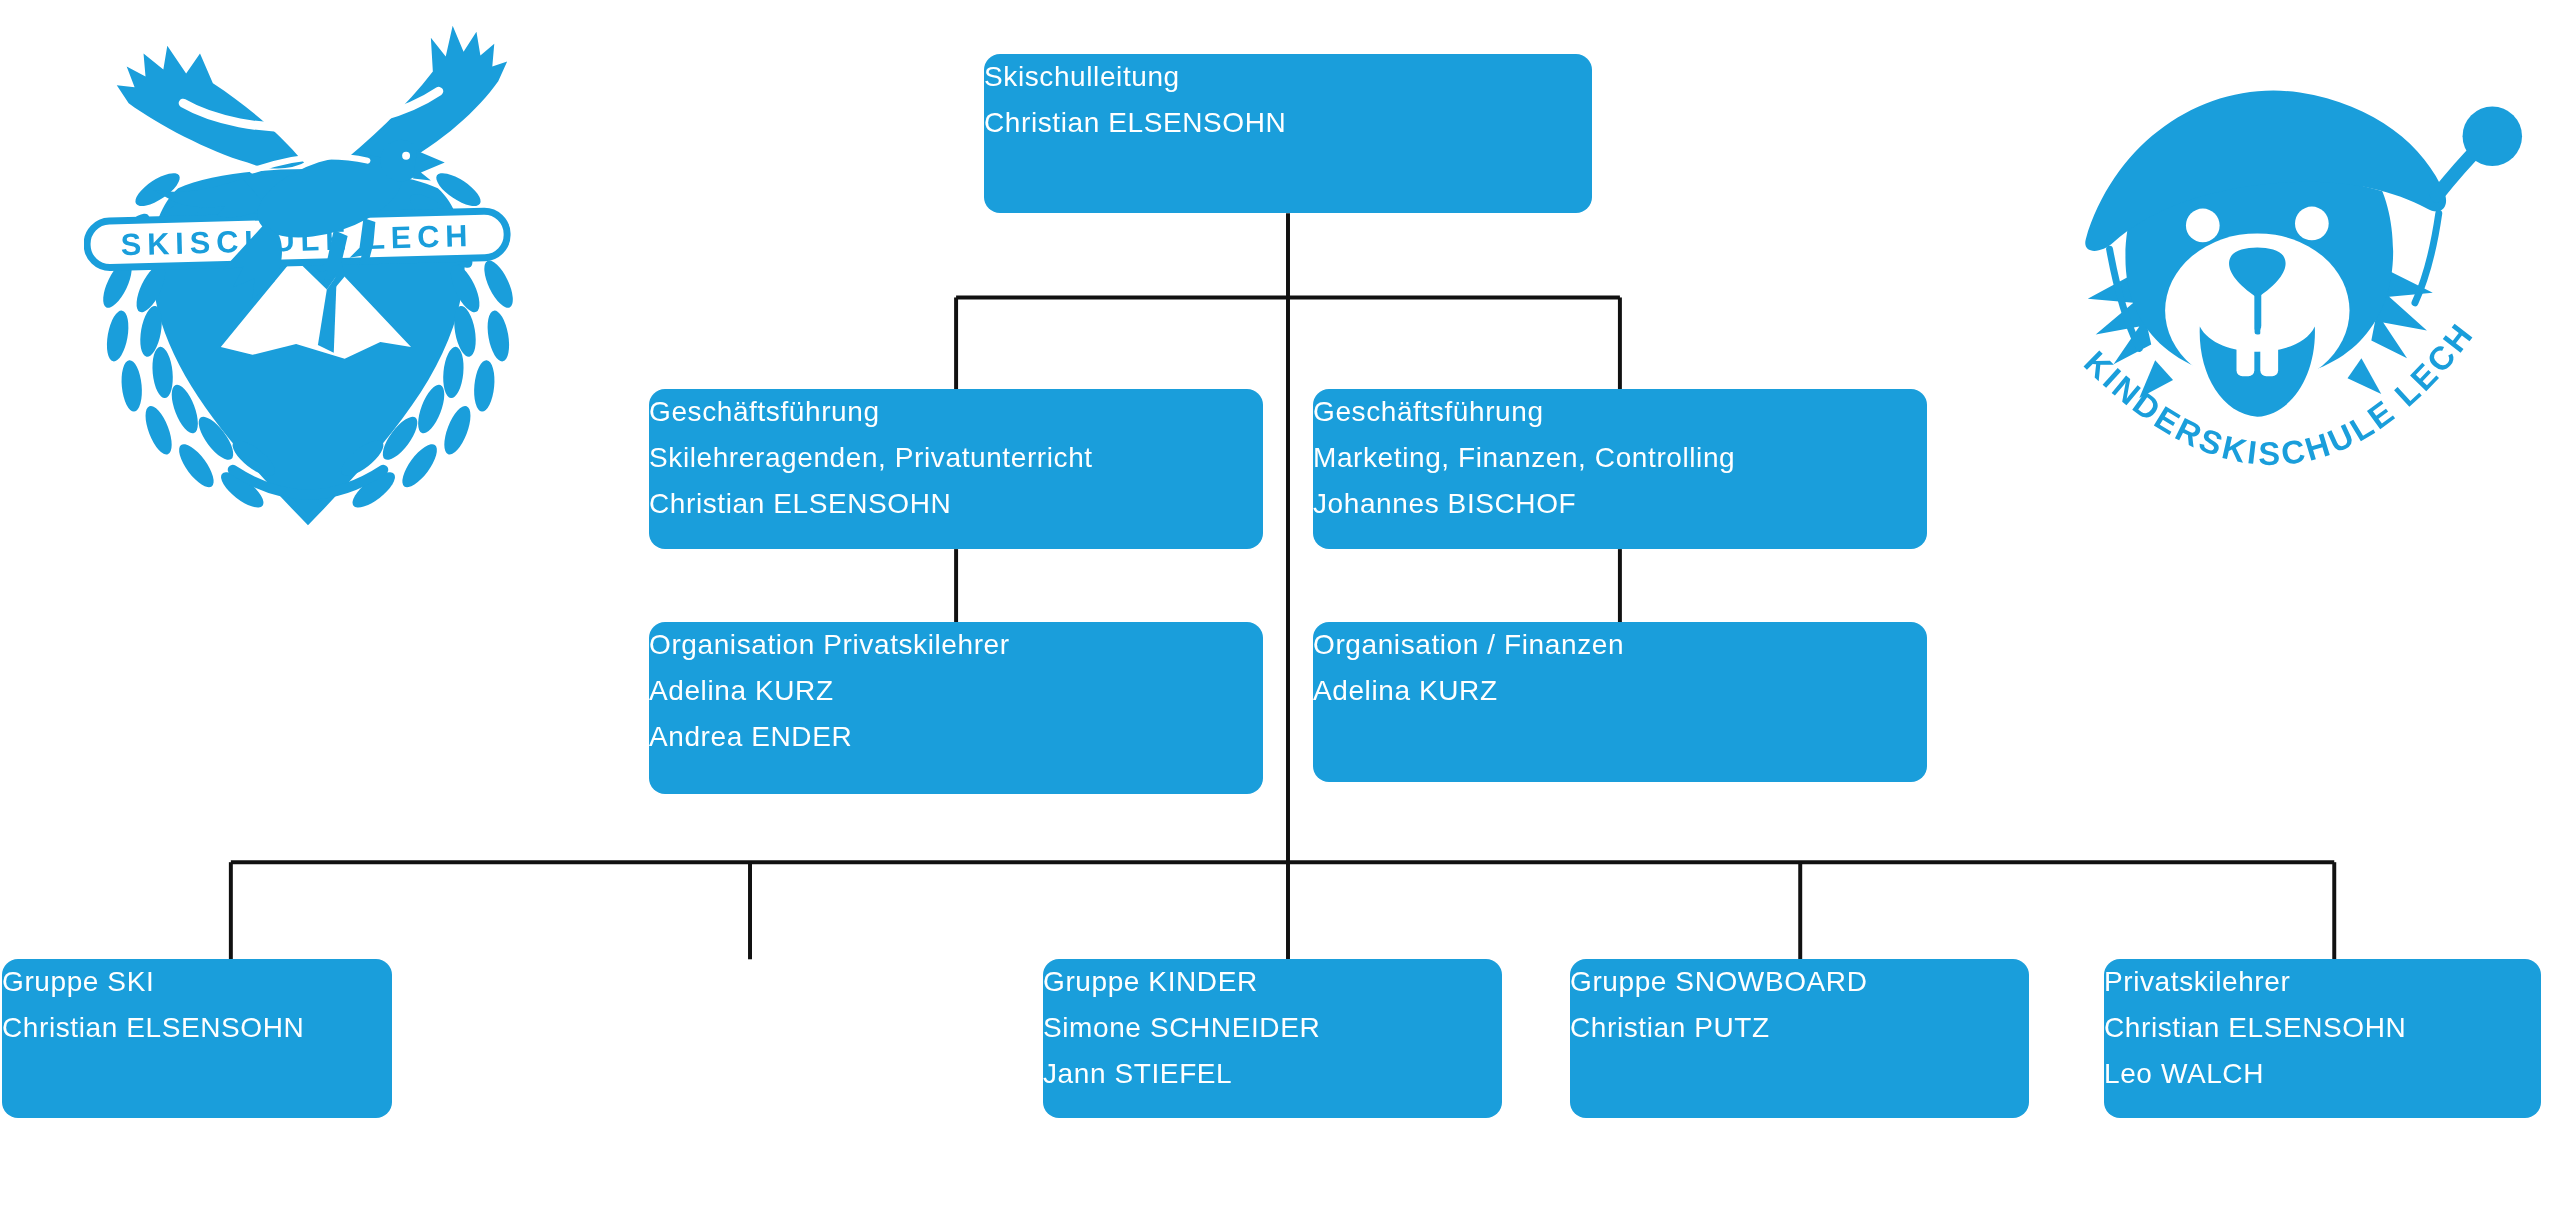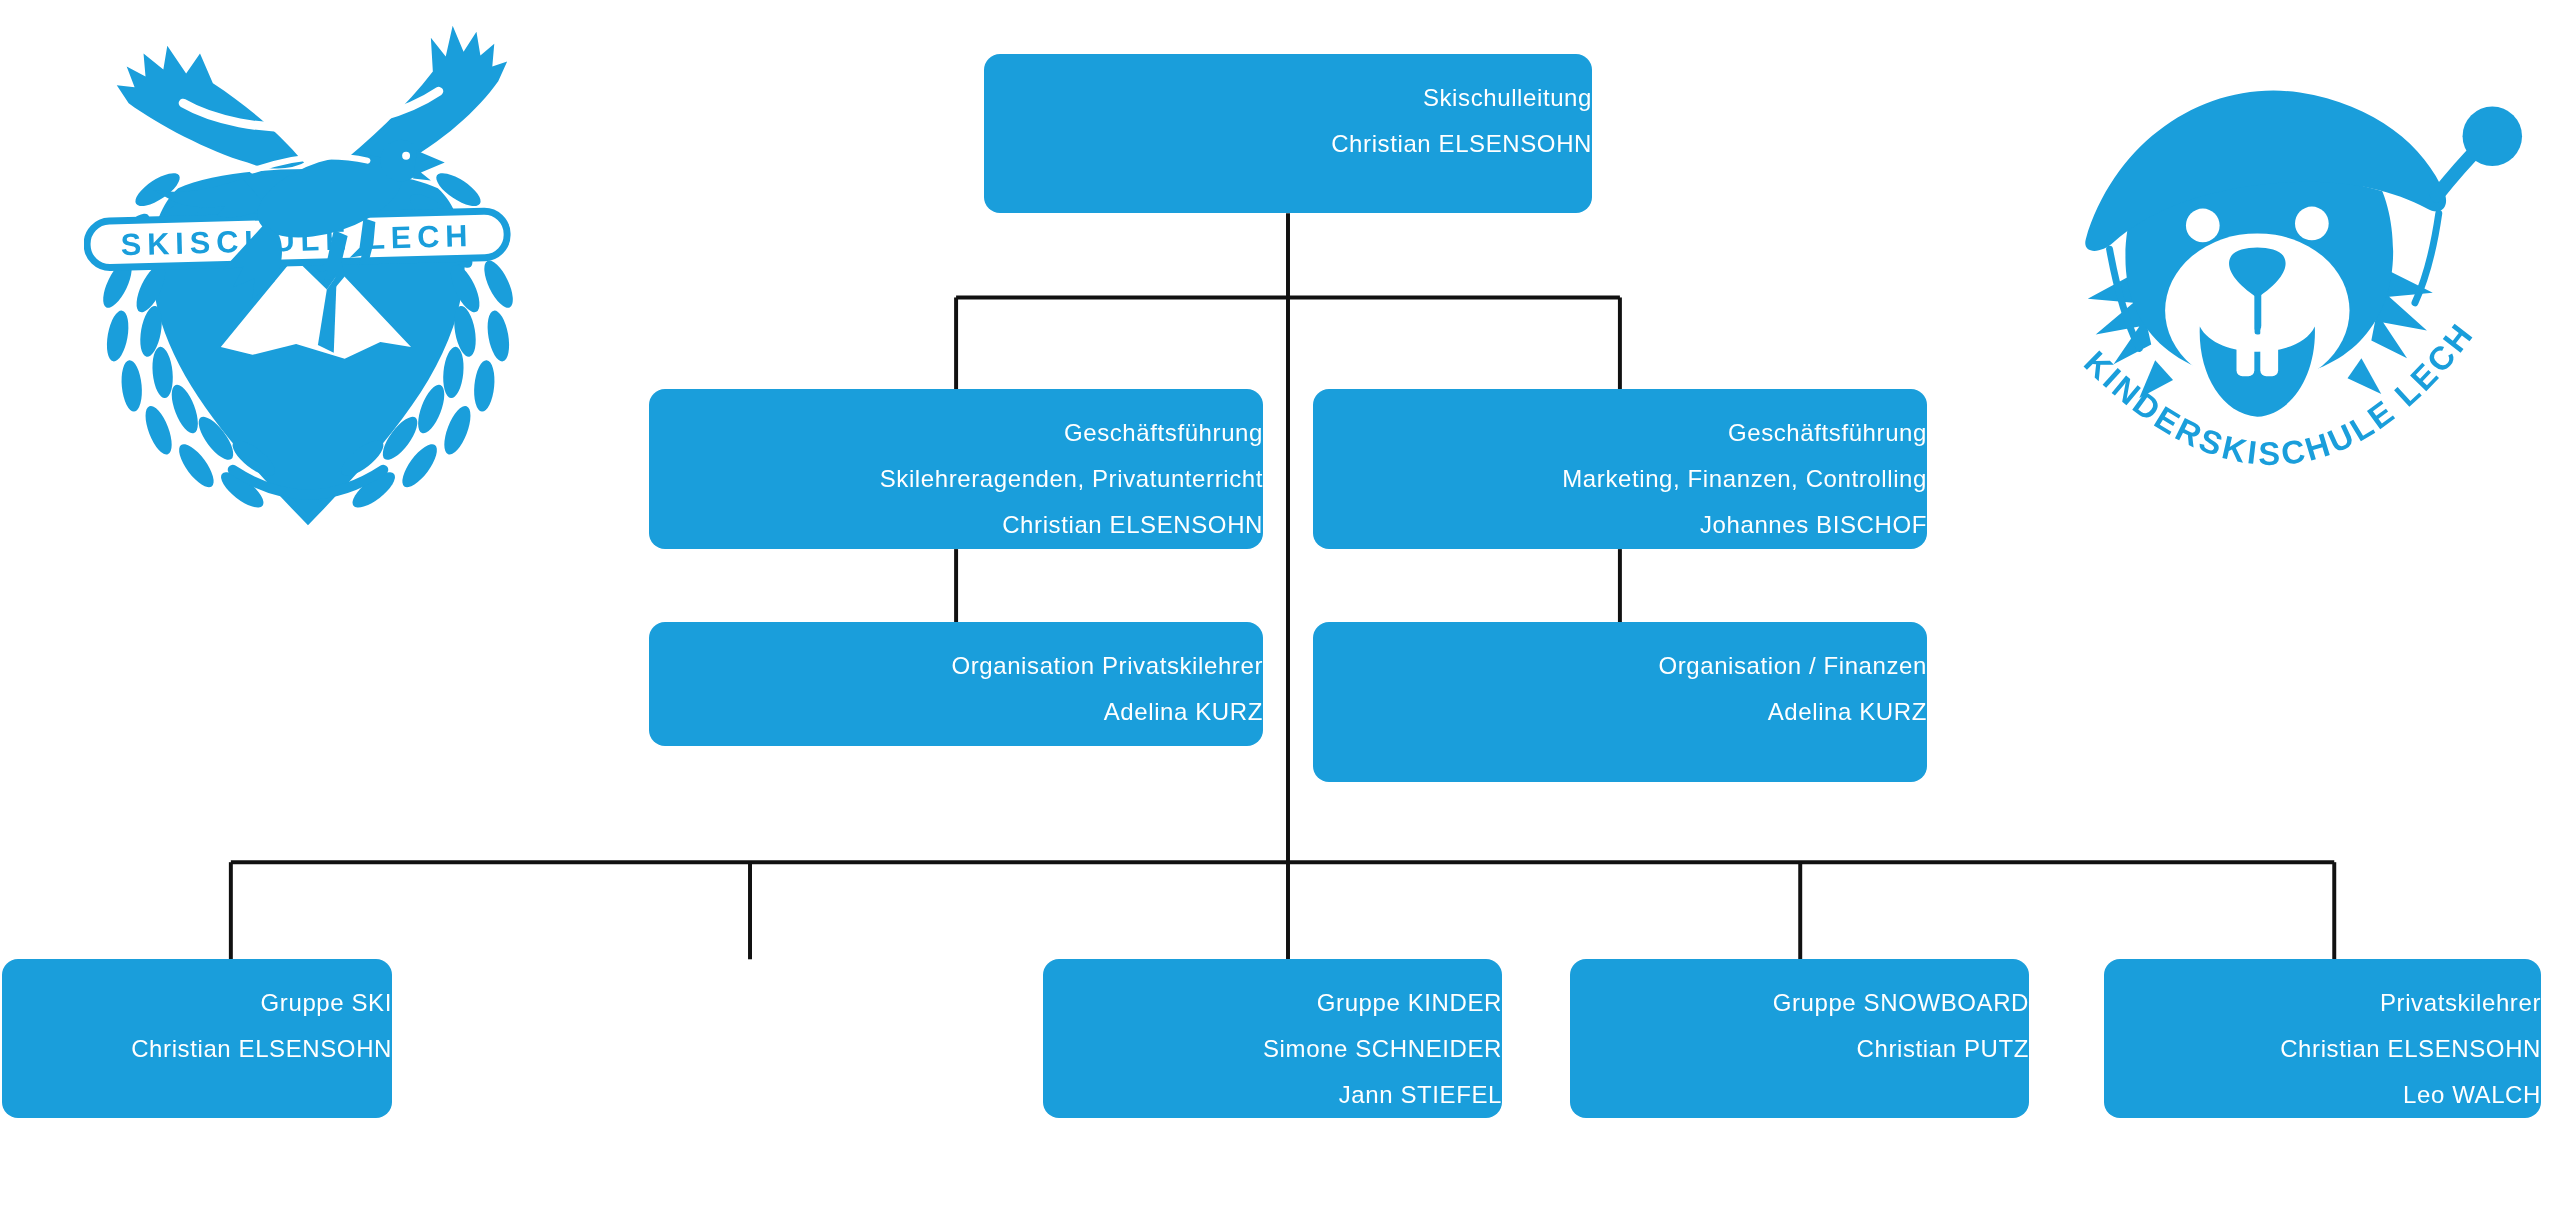--- a/index.html
+++ b/index.html
@@ -9,23 +9,23 @@
     --bg:#ffffff;
   }
   html,body{margin:0;padding:0;background:var(--bg);}
   .canvas{
     position:relative;width:2576px;height:1229px;background:var(--bg);
     font-family:"Liberation Sans", sans-serif;overflow:hidden;
   }
   .lines-layer{position:absolute;left:0;top:0;width:2576px;height:1229px;z-index:1;}
   .node{
     position:absolute;z-index:2;background:var(--brand);color:var(--nodetext);
-    border-radius:16px;text-align:right;box-sizing:border-box;
-    font-size:24px;line-height:46px;letter-spacing:0.6px;
-    padding-top:21px;white-space:pre-line;
+    border-radius:16px;text-align:left;box-sizing:border-box;
+    font-size:28px;line-height:46px;letter-spacing:0.6px;
+    white-space:pre-line;
   }
   .logo{position:absolute;z-index:2;}
   .logo svg{display:block;}
   .banner-text{
     font-family:"Liberation Sans", sans-serif;font-weight:bold;
     font-size:31px;letter-spacing:6px;fill:var(--brand);
   }
   .arc-text{
     font-family:"Liberation Sans", sans-serif;font-weight:bold;
     font-size:33px;letter-spacing:3px;fill:var(--brand);
@@ -60,21 +60,21 @@
 Christian ELSENSOHN</div>
 
   <div class="node" style="left:649px;top:389px;width:614px;height:160px">Geschäftsführung
 Skilehreragenden, Privatunterricht
 Christian ELSENSOHN</div>
 
   <div class="node" style="left:1313px;top:389px;width:614px;height:160px">Geschäftsführung
 Marketing, Finanzen, Controlling
 Johannes BISCHOF</div>
 
-  <div class="node" style="left:649px;top:622px;width:614px;height:124px">Organisation Privatskilehrer
+  <div class="node" style="left:649px;top:622px;width:614px;height:172px">Organisation Privatskilehrer
 Adelina KURZ
 Andrea ENDER</div>
 
   <div class="node" style="left:1313px;top:622px;width:614px;height:160px">Organisation / Finanzen
 Adelina KURZ</div>
 
   <div class="node" style="left:2px;top:959px;width:390px;height:159px">Gruppe SKI
 Christian ELSENSOHN</div>
 
 

